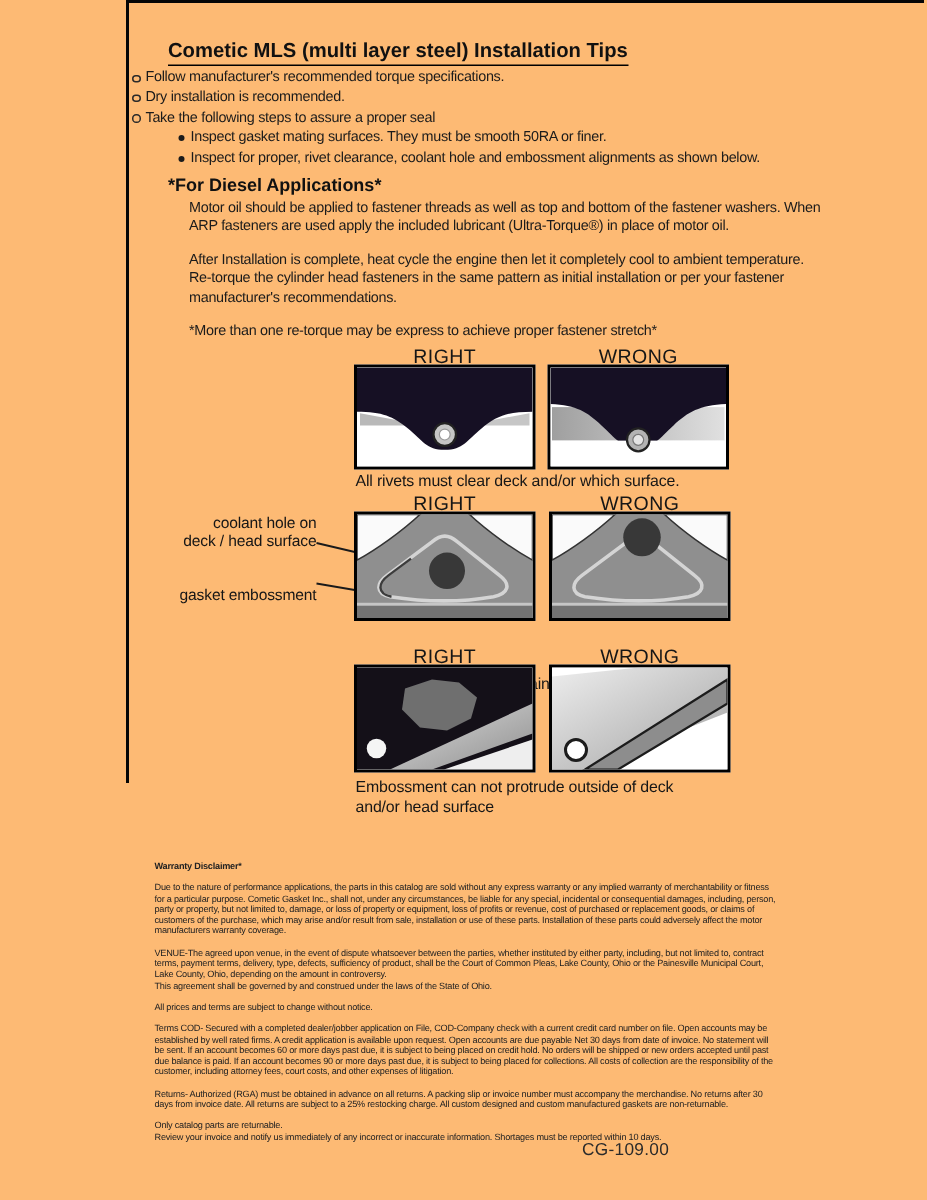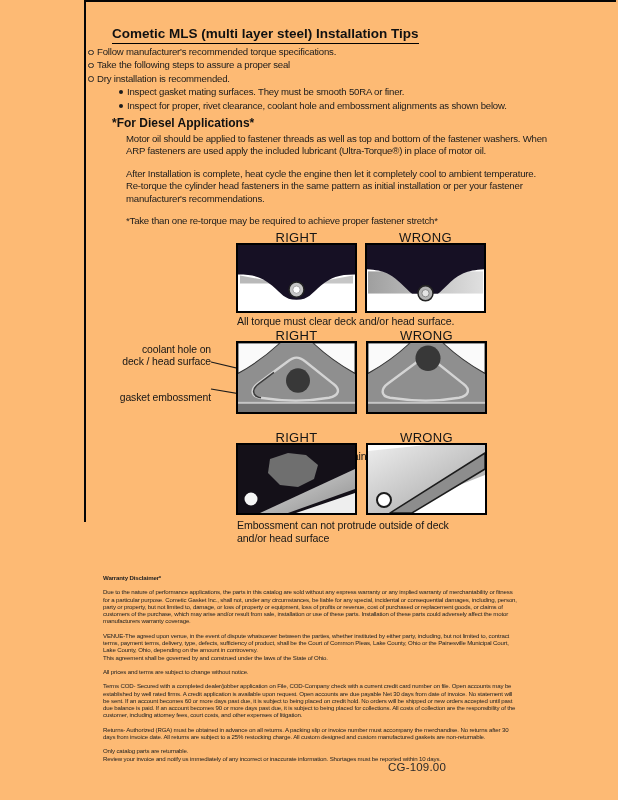--- a/index.html
+++ b/index.html
@@ -56,30 +56,30 @@
 
 <div class="page">
 
   <div class="edge-top"></div>
   <div class="edge-left"></div>
 
   <div class="title">Cometic MLS (multi layer steel) Installation Tips</div>
 
   <div class="bullets">
     <div class="b">Follow manufacturer's recommended torque specifications.</div>
+    <div class="b">Dry installation is recommended.</div>
     <div class="b">Take the following steps to assure a proper seal</div>
-    <div class="b">Dry installation is recommended.</div>
     <div class="sb">Inspect gasket mating surfaces.  They must be smooth 50RA or finer.</div>
     <div class="sb">Inspect for proper, rivet clearance, coolant hole and embossment alignments as shown below.</div>
   </div>
 
   <div class="h2">*For Diesel Applications*</div>
   <div class="para p1">Motor oil should be applied to fastener threads as well as top and bottom of the fastener washers. When ARP fasteners are used apply the included lubricant (Ultra-Torque®) in place of motor oil.</div>
   <div class="para p2">After Installation is complete, heat cycle the engine then let it completely cool to ambient temperature. Re-torque the cylinder head fasteners in the same pattern as initial installation or per your fastener manufacturer's recommendations.</div>
-  <div class="para p3">*Take than one re-torque may be required to achieve proper fastener stretch*</div>
+  <div class="para p3">*More than one re-torque may be express to achieve proper fastener stretch*</div>
 
   <div class="dlabel" style="left:236px;top:230px;">RIGHT</div>
   <div class="dlabel" style="left:365px;top:230px;">WRONG</div>
 
   <div class="diag" style="left:236px;top:243px;">
     <svg viewBox="0 0 117 65" preserveAspectRatio="none">
       <rect x="0" y="0" width="117" height="65" fill="#ffffff"></rect>
       <polygon points="2,30 46,38 2,38" fill="#b9b9b9"></polygon>
       <polygon points="115,30 71,38 115,38" fill="#c6c6c6"></polygon>
       <path d="M0,0 H117 V29 C100,29 93,32 83,40 C73,48 71,54 58.5,54 C46,54 44,48 34,40 C24,32 17,29 0,29 Z" fill="#161024"></path>
@@ -96,21 +96,21 @@
         </linearGradient>
       </defs>
       <rect x="0" y="0" width="117" height="65" fill="#ffffff"></rect>
       <rect x="1" y="26" width="115" height="22" fill="url(#g1)"></rect>
       <path d="M0,0 H117 V24 C99,25 92,29 82,38 C72,47 70,52 58.5,52 C46,52 44,47 34,38 C24,29 18,25 0,24 Z" fill="#161024"></path>
       <rect x="1" y="48" width="115" height="16" fill="#ffffff"></rect>
       <circle cx="58.5" cy="47.5" r="7.5" fill="#b3b3b3" stroke="#222" stroke-width="1.5"></circle>
       <circle cx="58.5" cy="47.5" r="3.6" fill="#e4e4e4" stroke="#777" stroke-width="0.8"></circle>
     </svg>
   </div>
-  <div class="cap" style="left:237px;top:315px;">All torque must clear deck and/or head surface.</div>
+  <div class="cap" style="left:237px;top:315px;">All rivets must clear deck and/or which surface.</div>
 
   <div class="dlabel" style="left:236px;top:328px;">RIGHT</div>
   <div class="dlabel" style="left:366px;top:328px;">WRONG</div>
 
   <div class="callout pre" style="left:80px;top:344px;width:131px;">coolant hole on
 deck / head surface</div>
   <div class="callout" style="left:60px;top:392px;width:151px;">gasket embossment</div>
 
   <svg style="position:absolute;left:210px;top:355px;" width="92" height="48">
     <line x1="1" y1="7" x2="86" y2="27" stroke="#1a1a1a" stroke-width="1.2"></line>

